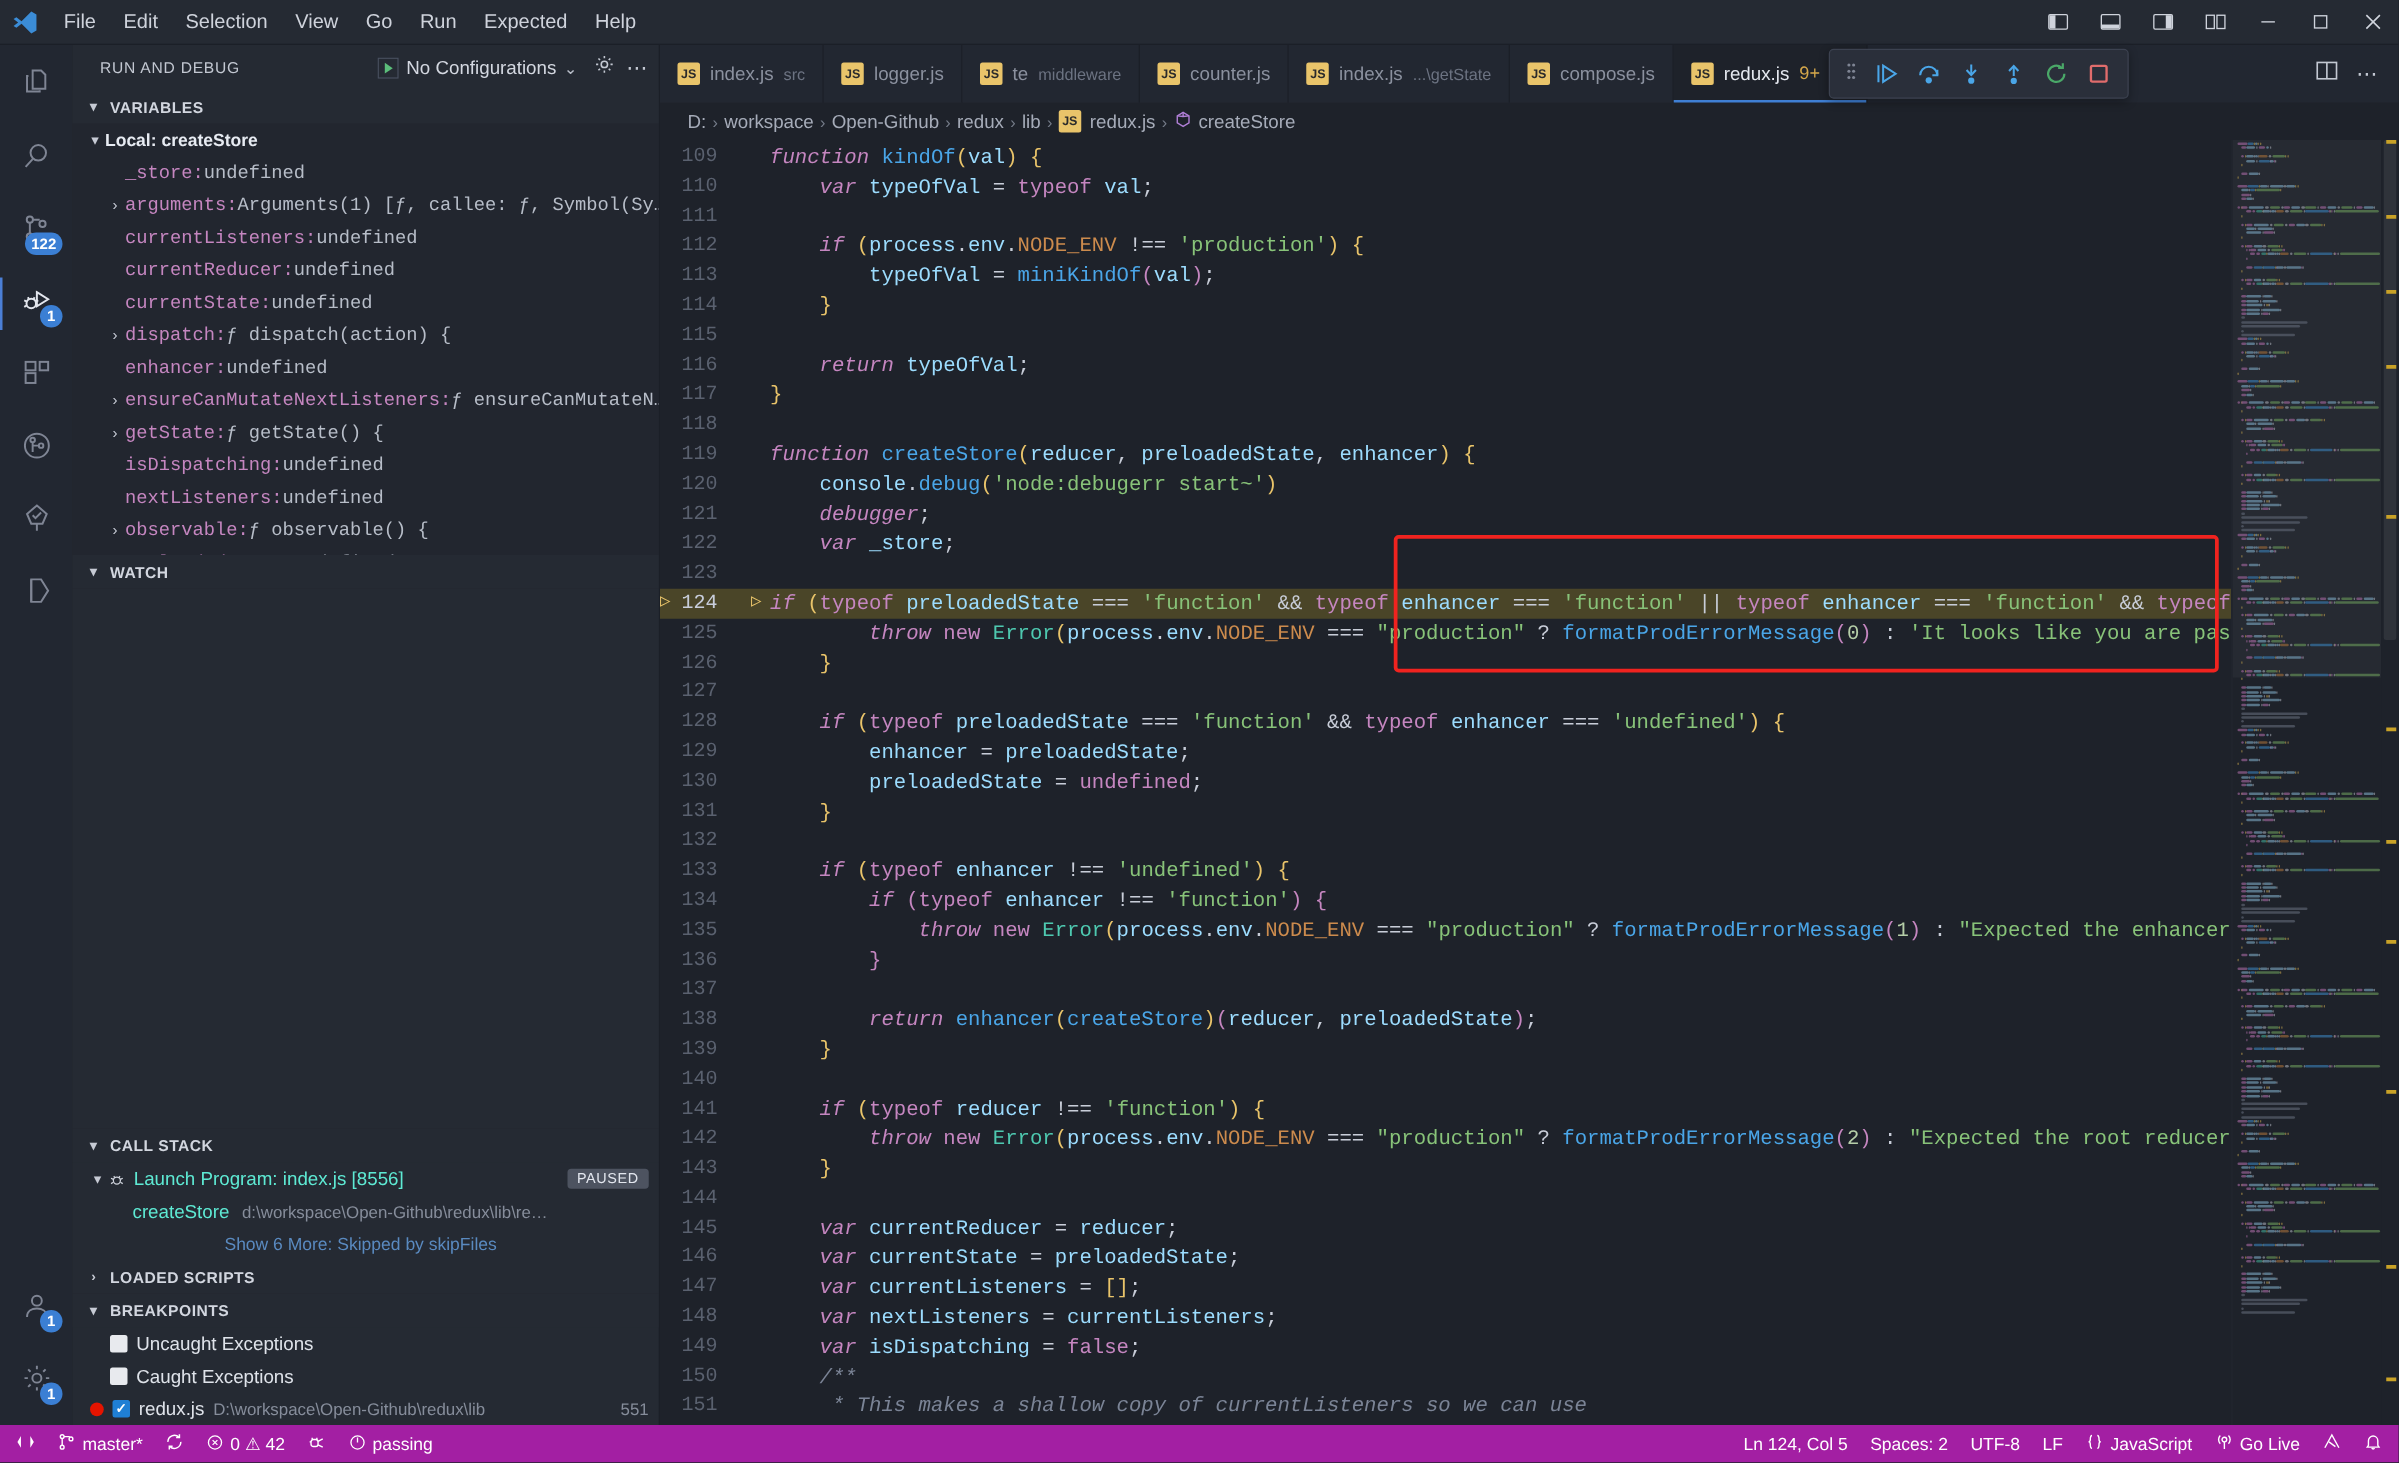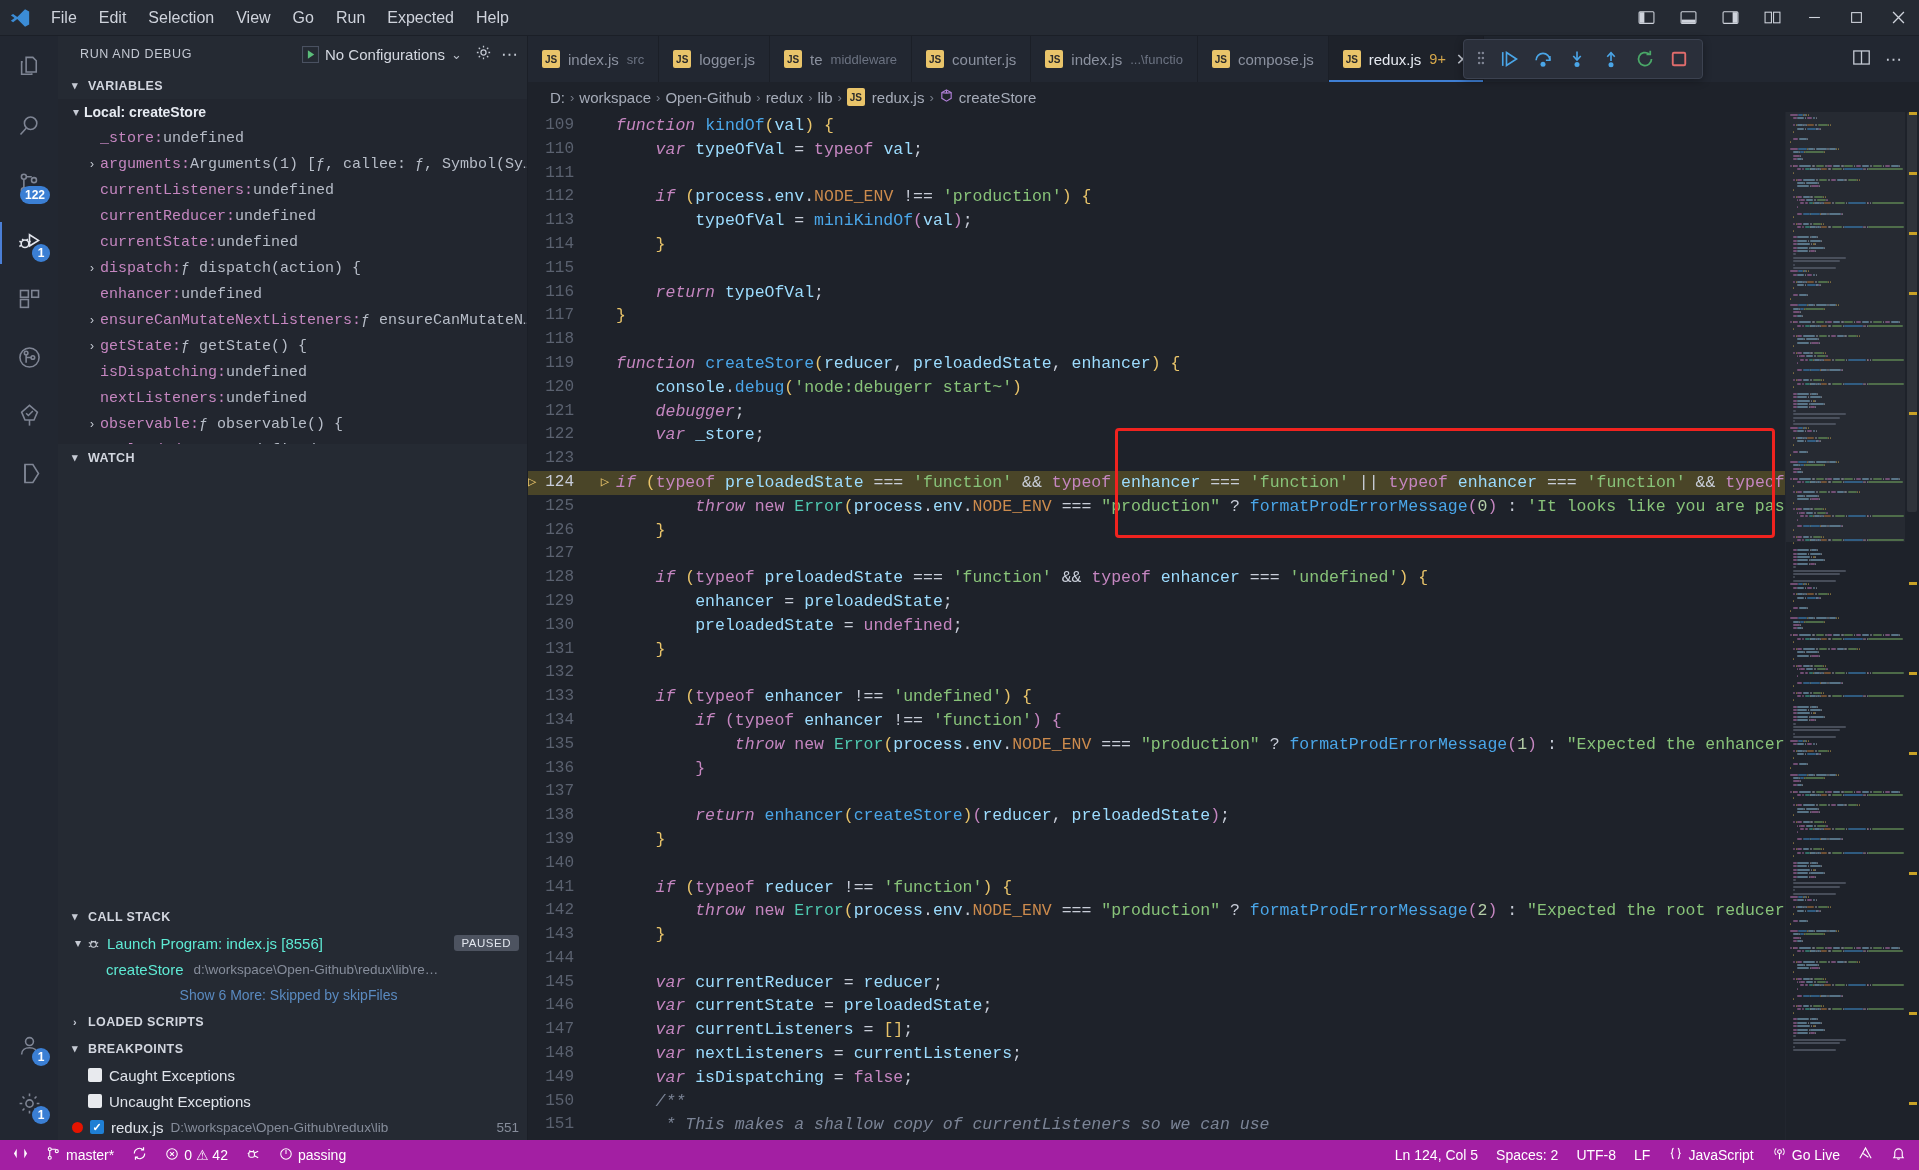--- a/index.html
+++ b/index.html
@@ -519,25 +519,25 @@
         <span>LOADED SCRIPTS</span>
       </div>
 
       <div class="section-header">
         <span class="twisty">▾</span>
         <span>BREAKPOINTS</span>
       </div>
       <div class="bp-area">
           <div class="bp-row">
             <span class="cb"></span>
-            <span class="bp-label">Caught Exceptions</span>
+            <span class="bp-label">Uncaught Exceptions</span>
           </div>
           <div class="bp-row">
             <span class="cb"></span>
-            <span class="bp-label">Uncaught Exceptions</span>
+            <span class="bp-label">Caught Exceptions</span>
           </div>
           <div class="bp-row" style="padding-left: 14px;">
             <span class="bp-dot"></span>
             <span class="cb checked"></span>
             <span class="bp-label">redux.js</span>
             <span class="bp-path">D:\workspace\Open-Github\redux\lib</span>
             <span class="bp-line">551</span>
           </div>
         </div>
     </div>
@@ -559,21 +559,21 @@
             <span>te</span>
             <span class="tab-sub">middleware</span>
           </div>
           <div class="tab">
             <span class="jsicon">JS</span>
             <span>counter.js</span>
           </div>
           <div class="tab">
             <span class="jsicon">JS</span>
             <span>index.js</span>
-            <span class="tab-sub">...\functio</span>
+            <span class="tab-sub">...\getState</span>
           </div>
           <div class="tab">
             <span class="jsicon">JS</span>
             <span>compose.js</span>
           </div>
           <div class="tab active">
             <span class="jsicon">JS</span>
             <span>redux.js</span>
             <span class="tab-dirty">9+</span>
             <span class="tab-close">✕</span>

